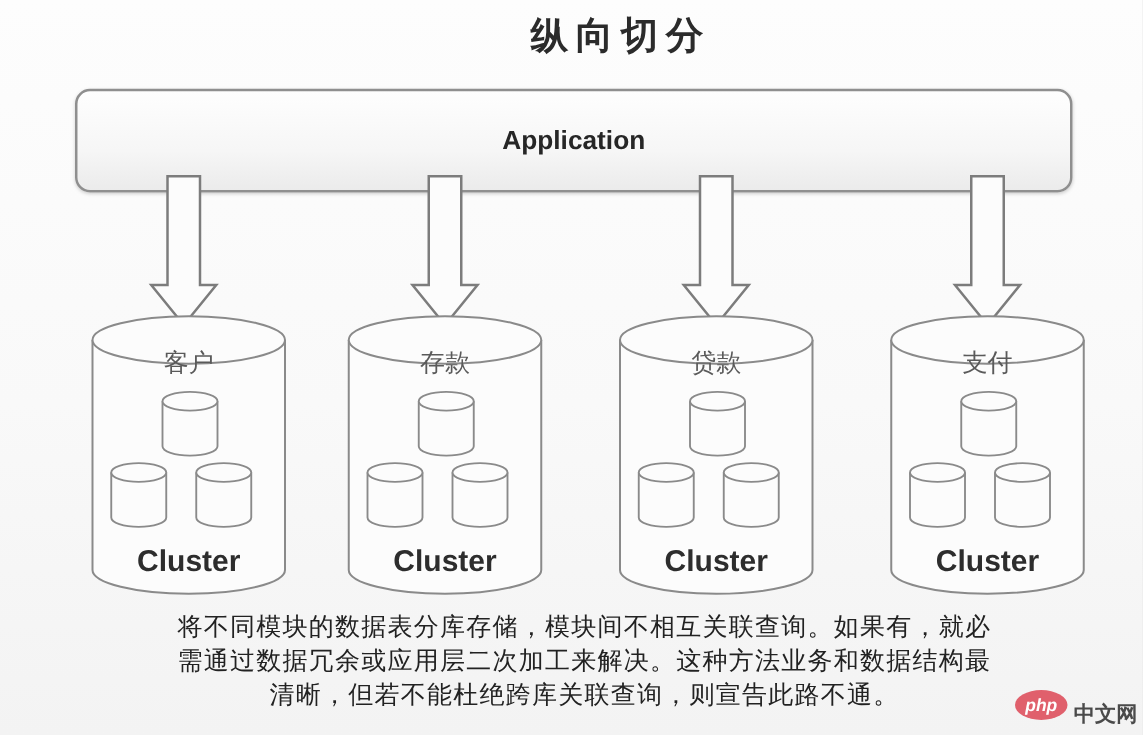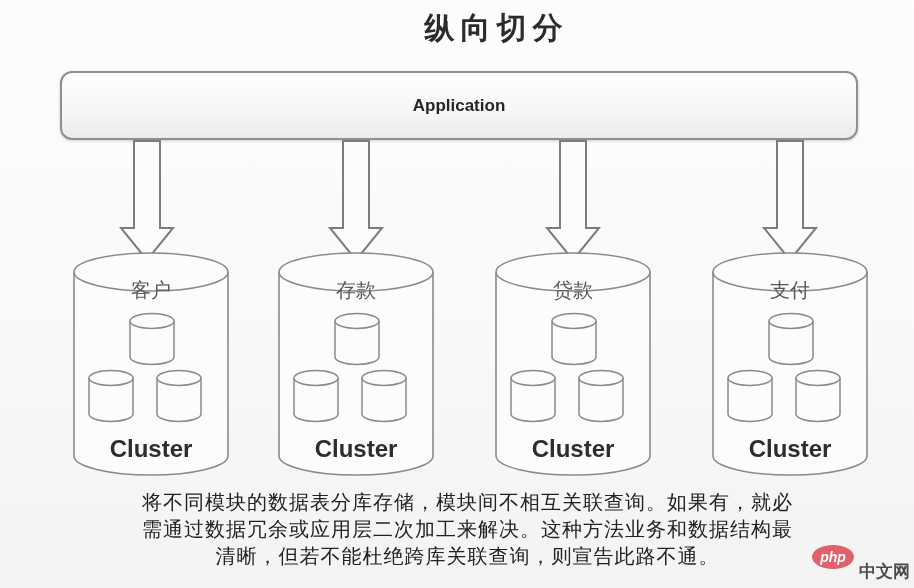--- a/index.html
+++ b/index.html
@@ -29,30 +29,30 @@
     font-weight: bold;
     letter-spacing: 6px;
     color: #2b2b2b;
     font-family: "Liberation Sans", sans-serif;
   }
   .app-box {
     position: absolute;
     left: 60px;
     top: 71px;
     width: 798px;
-    height: 69px;
+    height: 83px;
     box-sizing: border-box;
     border: 2px solid #8f8f8f;
     border-radius: 12px;
     background: linear-gradient(180deg, #fefefe 0%, #f6f6f6 60%, #ebebeb 100%);
     box-shadow: 0 1px 3px rgba(0,0,0,0.18);
     display: flex;
     align-items: center;
     justify-content: center;
-    font-size: 17px;
+    font-size: 21px;
     font-weight: 600;
     color: #262626;
   }
   .arrow {
     position: absolute;
     top: 140px;
     width: 58px;
     height: 122px;
   }
   .arrow-1 { left: 118px; }
@@ -90,20 +90,21 @@
     line-height: 27px;
     letter-spacing: 1px;
     color: #222222;
     font-family: "Liberation Serif", serif;
   }
   .watermark {
     position: absolute;
     left: 812px;
     top: 545px;
     display: flex;
+    align-items: center;
     gap: 5px;
   }
   .php-badge {
     width: 42px;
     height: 24px;
     border-radius: 50%;
     background: #e0606c;
     color: #ffffff;
     font-style: italic;
     font-weight: bold;

